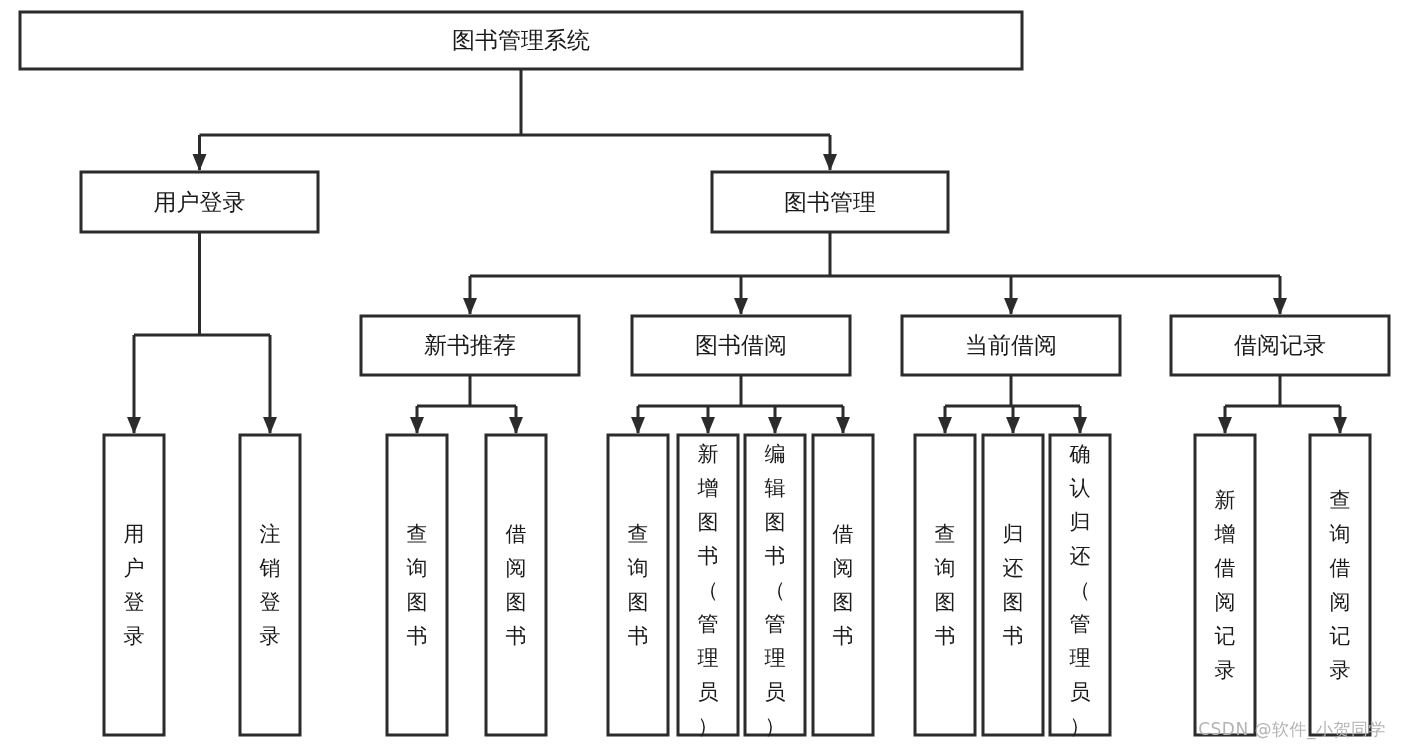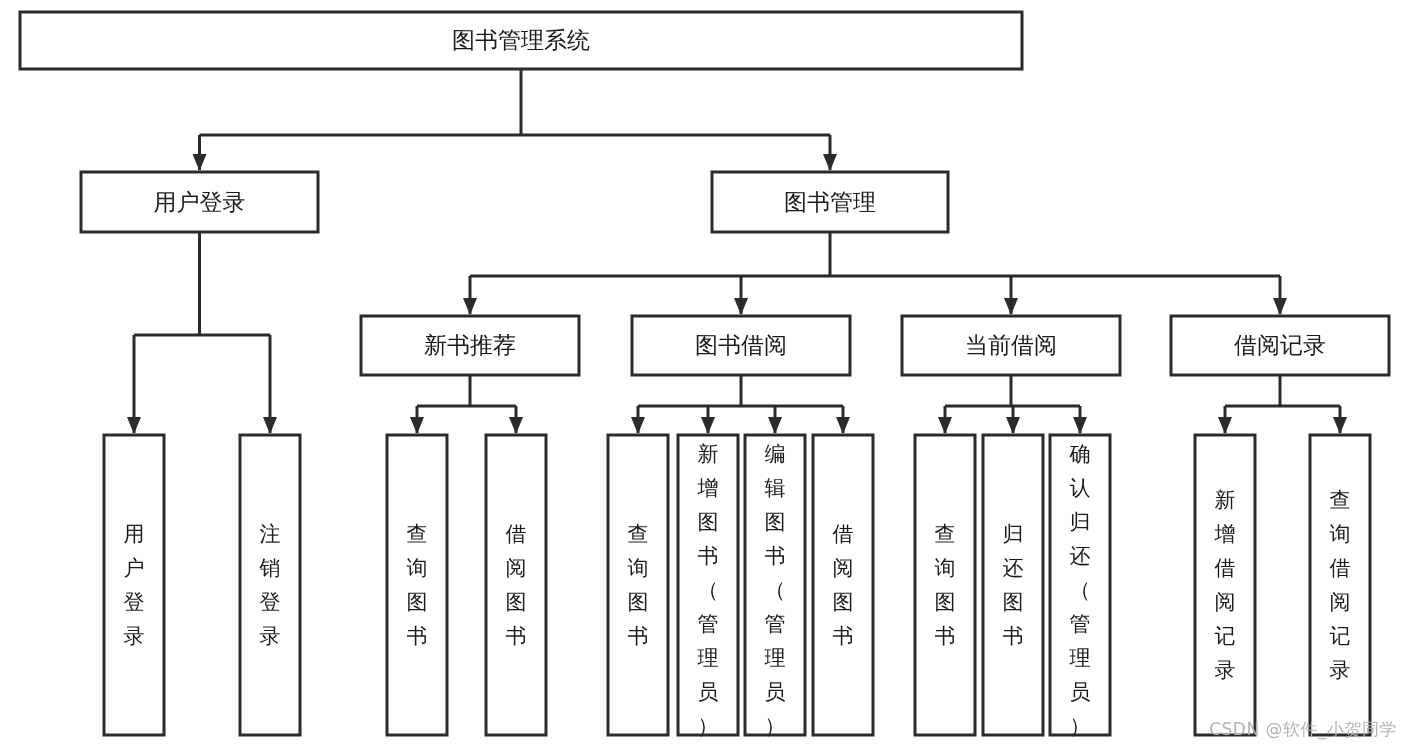--- a/index.html
+++ b/index.html
@@ -43,21 +43,21 @@
     stroke-width: 3;
     fill: none;
     stroke-linecap: butt;
   }
   .arrow-head {
     fill: #2b2b2b;
     stroke: none;
   }
   .watermark {
     position: absolute;
-    right: 8px;
+    right: 19px;
     bottom: 6px;
     font-size: 17px;
     color: #b4b4b4;
     font-family: "DejaVu Sans", "Liberation Sans", sans-serif;
     white-space: nowrap;
     letter-spacing: 0.5px;
   }
 </style>
 </head>
 <body>

